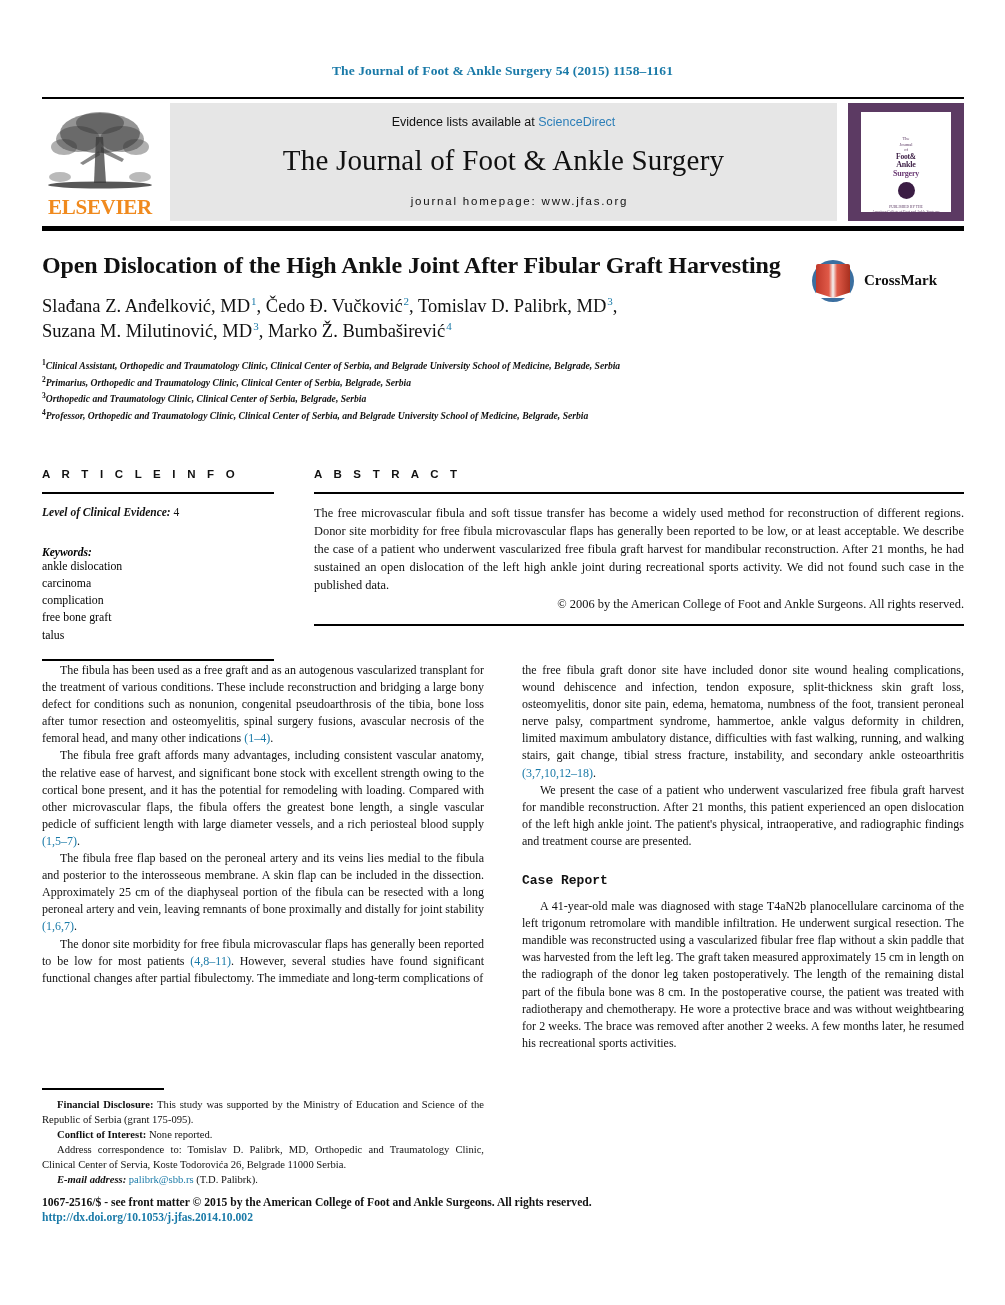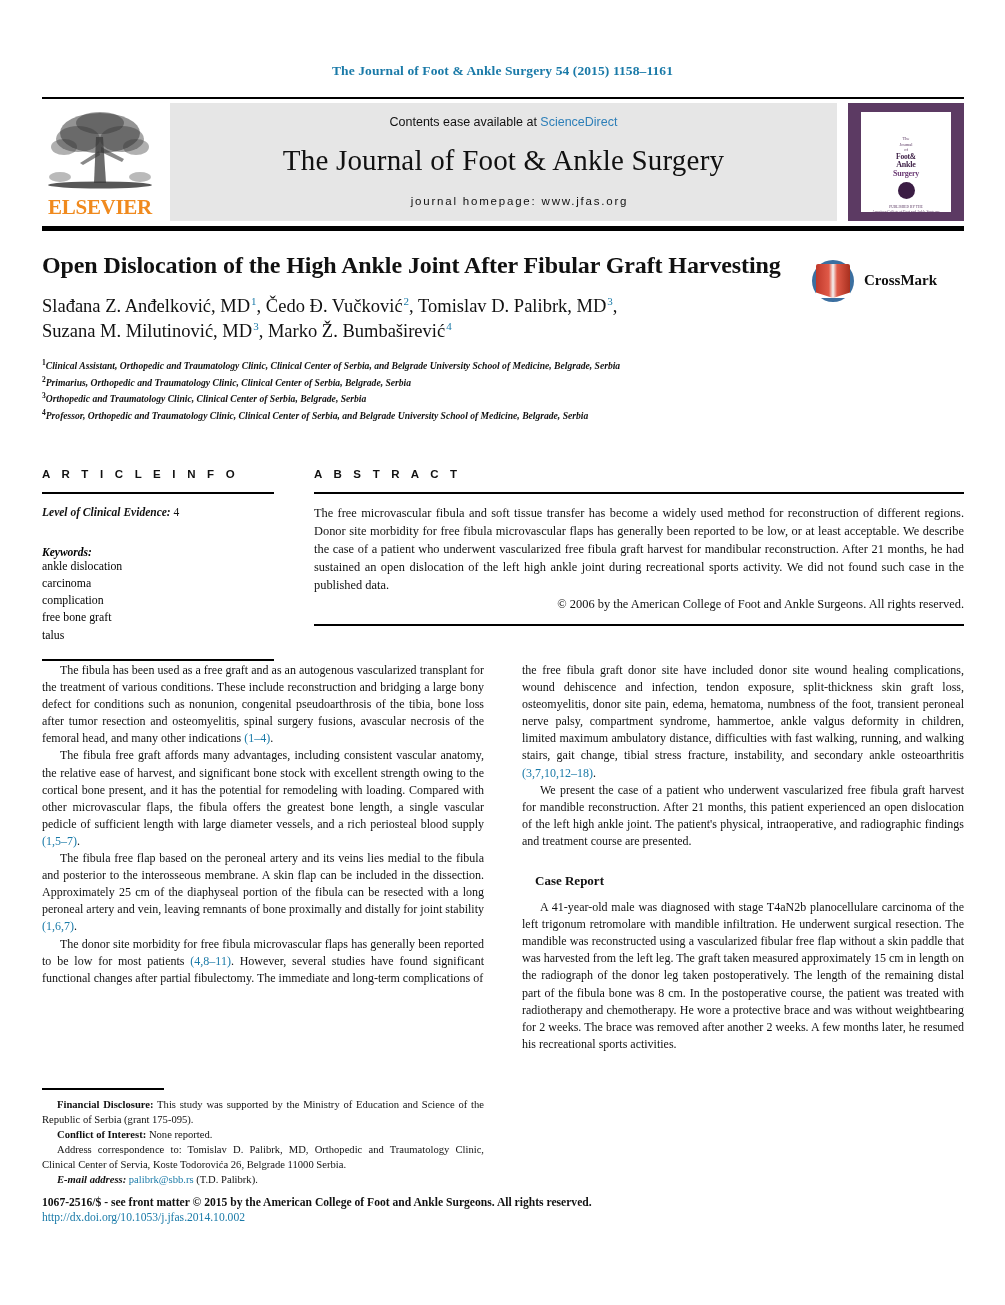--- a/index.html
+++ b/index.html
@@ -346,25 +346,25 @@
     font-size: 12px;
     line-height: 1.425;
     text-align: justify;
     margin: 0;
     text-indent: 18px;
     color: #111;
     hyphens: auto;
   }
   .ref { color: #1a7aa8; }
   .subhead {
-    font-family: Liberation Serif, serif;
+    font-family: Liberation Mono, monospace;
     font-size: 13px;
     font-weight: bold;
     color: #111;
-    margin: 23px 0 10px 13px;
+    margin: 23px 0 10px 0;
   }
 
   
   .footnotes {
     position: absolute;
     left: 42px;
     top: 1088px;
     width: 442px;
   }
   .fn-rule {
@@ -395,21 +395,21 @@
   }
   .footer-line1 {
     font-family: "Liberation Serif", serif;
     font-size: 11.6px;
     font-weight: bold;
     color: #111;
   }
   .footer-doi {
     font-family: "Liberation Serif", serif;
     font-size: 11.6px;
-    font-weight: normal;
+    font-weight: bold;
     color: #1a7aa8;
     margin-top: 2px;
   }
 </style>
 </head>
 <body>
 
 <div class="page">
 
   <div class="running-head">The Journal of Foot &amp; Ankle Surgery 54 (2015) 1158–1161</div>
@@ -431,21 +431,21 @@
           <path d="M57 40 L80 52 L78 55 L57 45 Z" opacity="0.6"></path>
           <ellipse cx="56" cy="78" rx="52" ry="3.5" opacity="0.85"></ellipse>
           <ellipse cx="16" cy="70" rx="11" ry="5" opacity="0.35"></ellipse>
           <ellipse cx="96" cy="70" rx="11" ry="5" opacity="0.35"></ellipse>
         </g>
       </svg>
       <div class="elsevier-word">ELSEVIER</div>
     </div>
 
     <div class="masthead-center">
-      <div class="contents-line"><span>Contents ease available at </span><span class="sd-link">ScienceDirect</span></div>
+      <div class="contents-line"><span>Evidence lists available at </span><span class="sd-link">ScienceDirect</span></div>
       <div class="journal-name">The Journal of Foot &amp; Ankle Surgery</div>
       <div class="homepage-line">journal homepage: www.jfas.org</div>
     </div>
 
     <div class="cover-thumb">
       <div class="cover-inner">
 
         <div class="cover-tiny">The</div>
         <div class="cover-tiny">Journal</div>
         <div class="cover-tiny">of</div>

